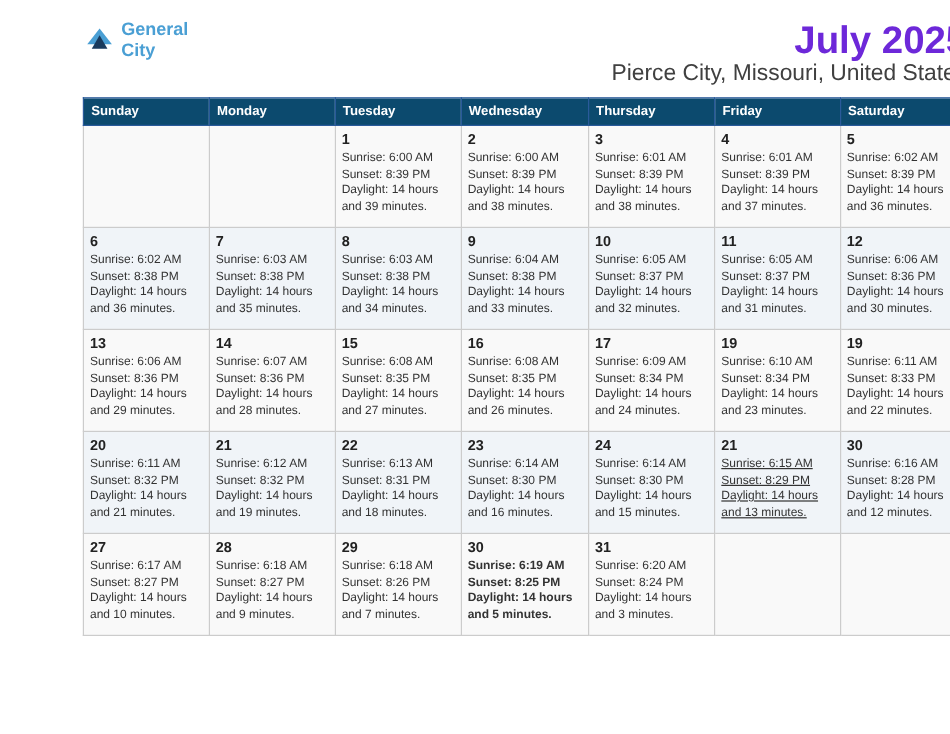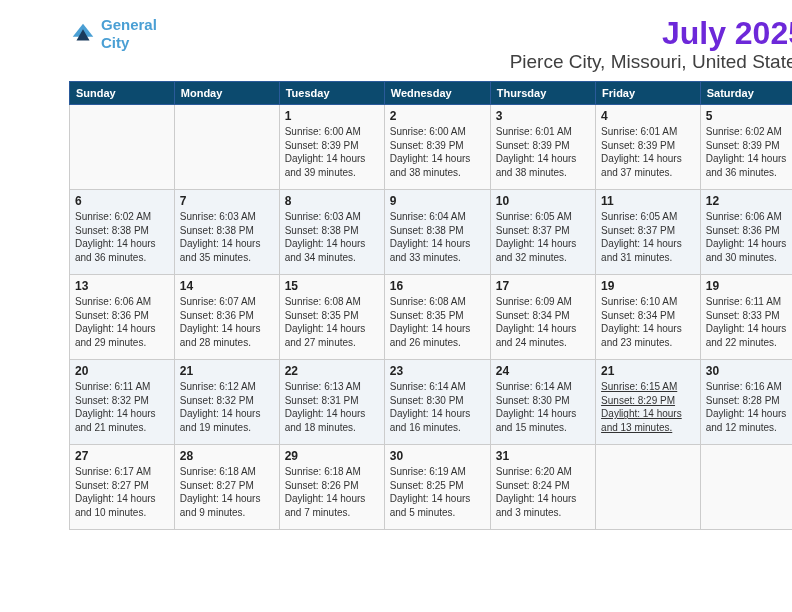--- a/index.html
+++ b/index.html
@@ -310,21 +310,21 @@
 Daylight: 14 hours and 9 minutes.</div>
           </td>
           <td>
             <div class="day-number">29</div>
             <div class="day-detail" style="white-space: pre-line;">Sunrise: 6:18 AM
 Sunset: 8:26 PM
 Daylight: 14 hours and 7 minutes.</div>
           </td>
           <td>
             <div class="day-number">30</div>
-            <div class="day-detail" style="white-space: pre-line;">Sunrise: 6:19 AM
+            <div class="day-detail" style="white-space: pre-line; font-weight: bold;">Sunrise: 6:19 AM
 Sunset: 8:25 PM
 Daylight: 14 hours and 5 minutes.</div>
           </td>
           <td>
             <div class="day-number">31</div>
             <div class="day-detail" style="white-space: pre-line;">Sunrise: 6:20 AM
 Sunset: 8:24 PM
 Daylight: 14 hours and 3 minutes.</div>
           </td>
           <td class="empty-cell"></td>

